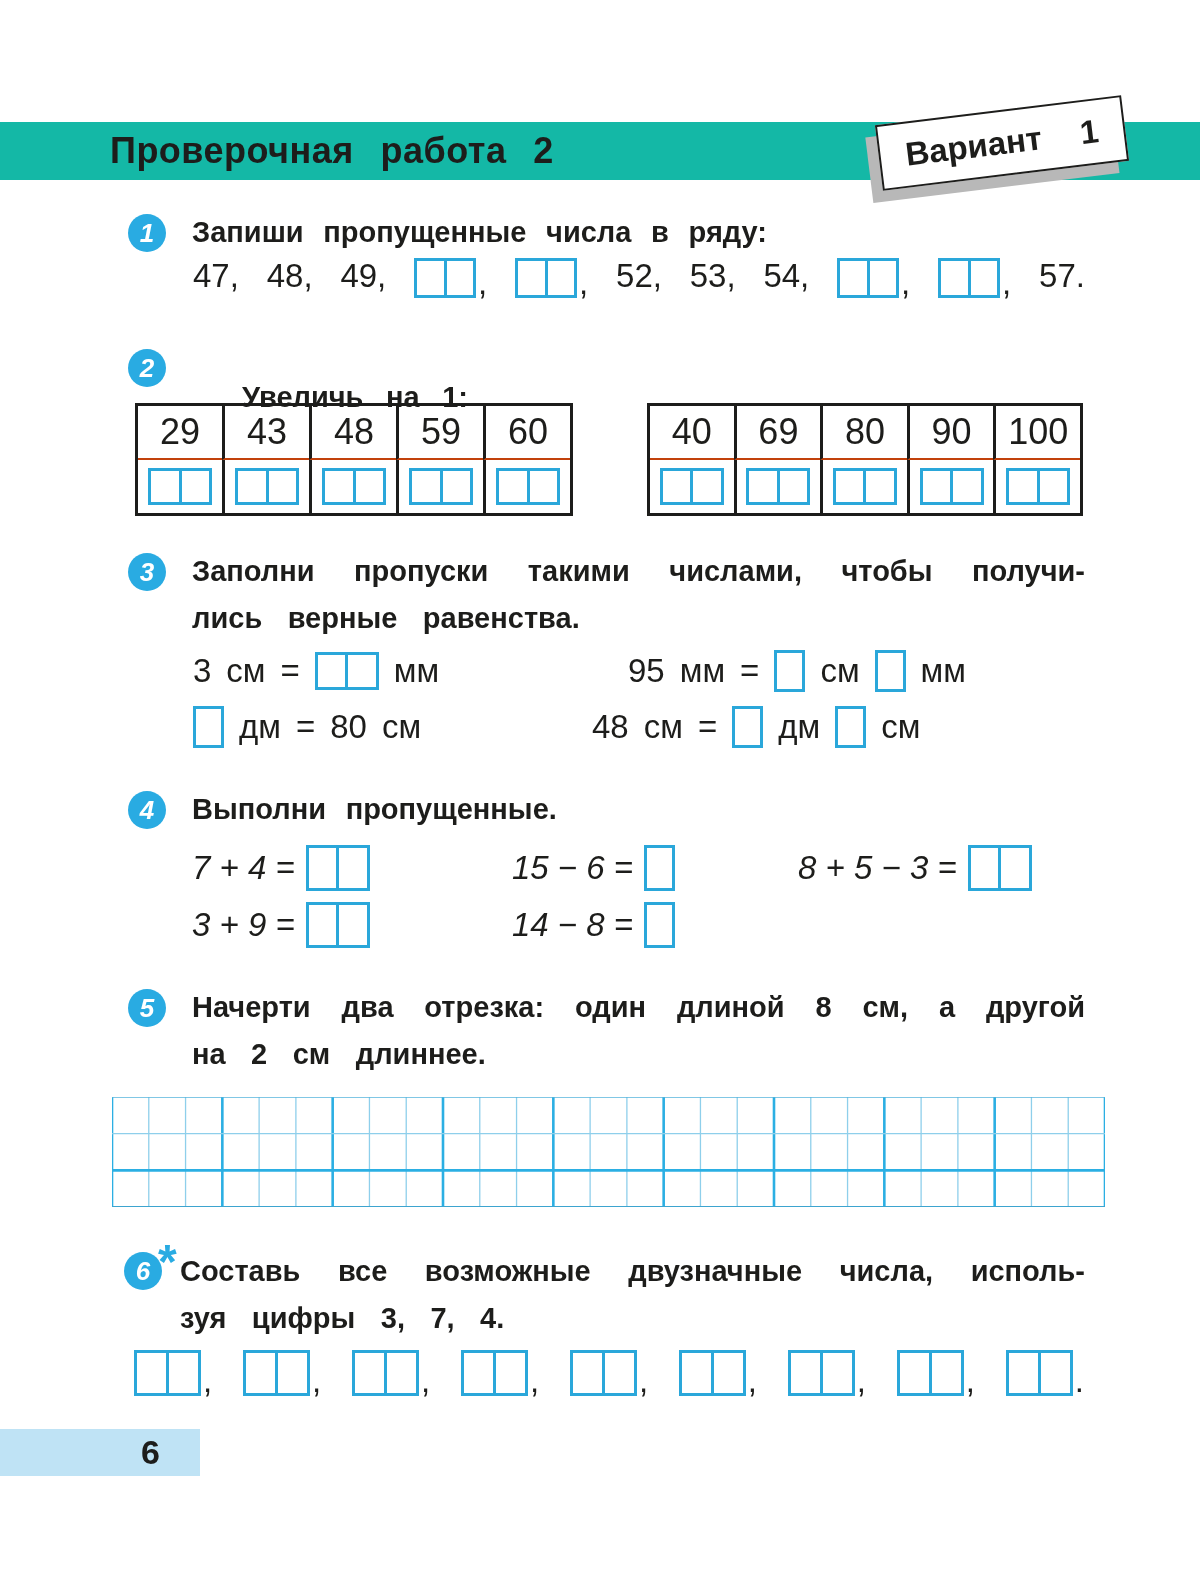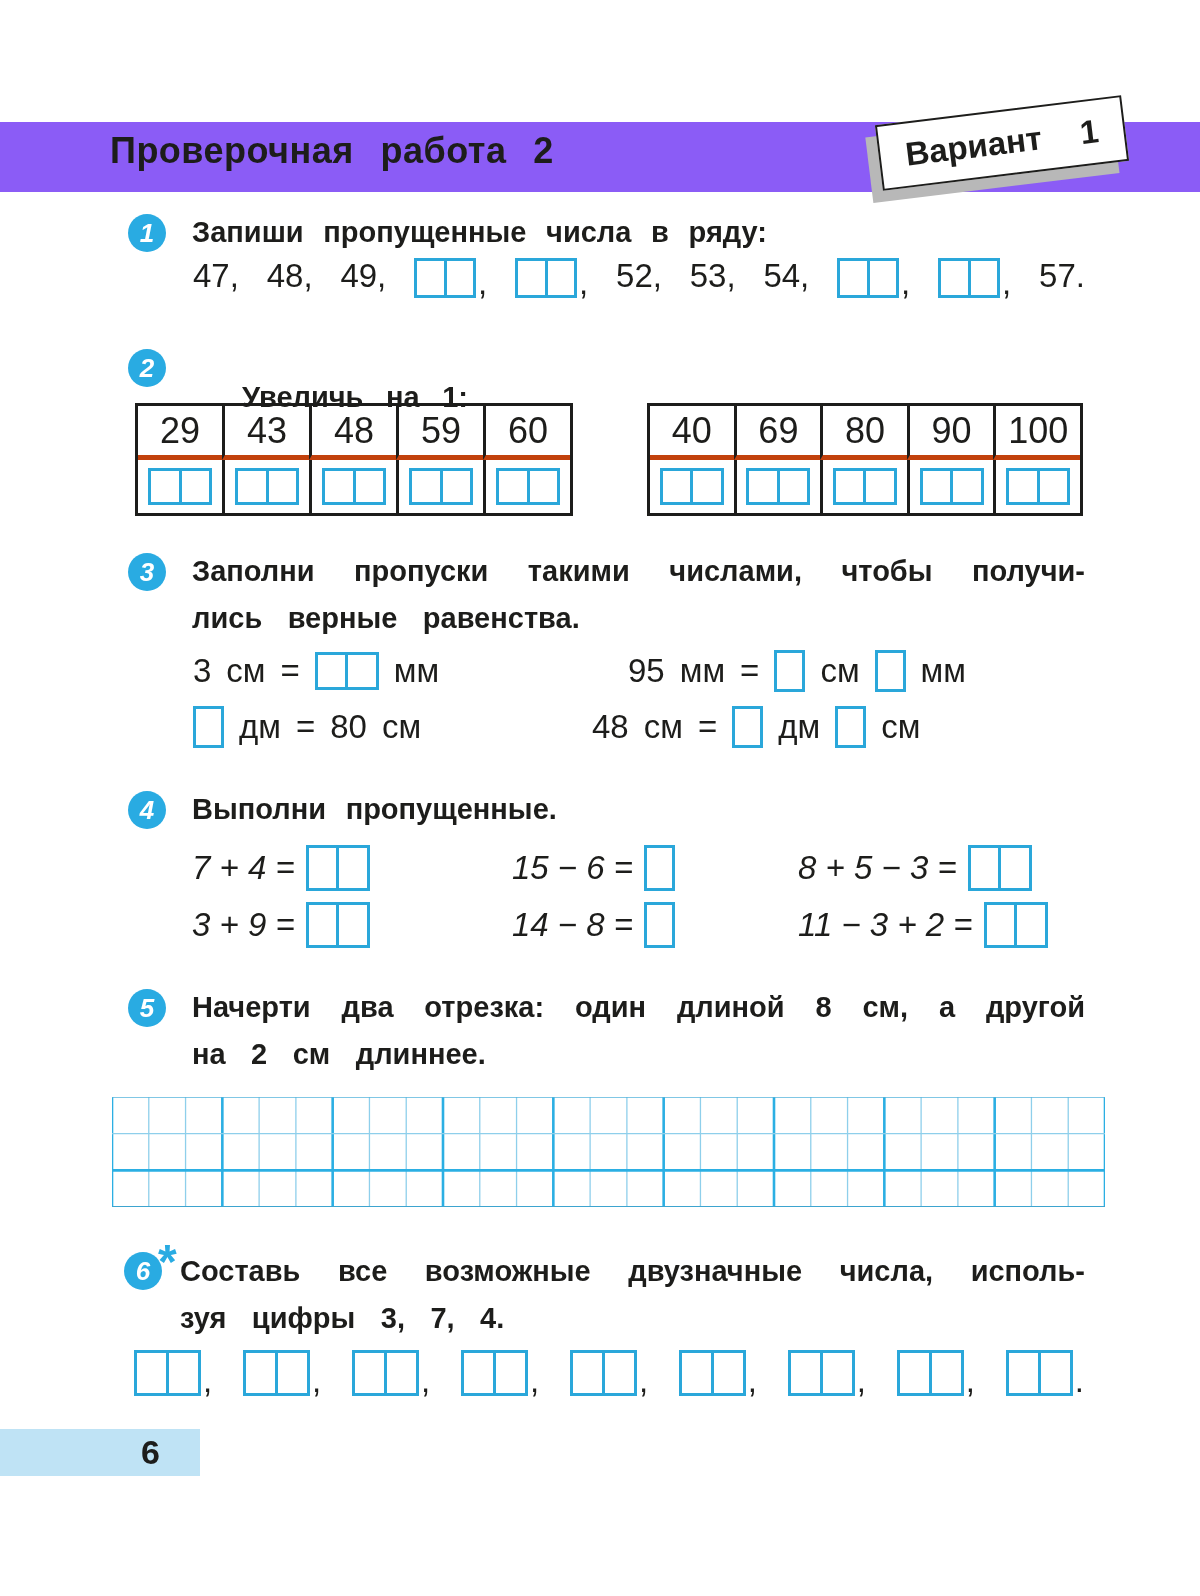--- a/index.html
+++ b/index.html
@@ -1,21 +1,21 @@
 <!DOCTYPE html>
 <html lang="ru"><head>
 <meta charset="utf-8">
 <style>
   html,body{margin:0;padding:0;background:#ffffff;}
   .page{
     position:relative;width:1200px;height:1596px;background:#ffffff;overflow:hidden;
     font-family:"Liberation Sans","DejaVu Sans",sans-serif;color:#1d1d1b;
   }
   
-  .band{position:absolute;left:0;top:122px;width:1200px;height:70px;background:#8b5cf6;}
+  .band{position:absolute;left:0;top:122px;width:1200px;height:58px;background:#14b8a6;}
   .title{position:absolute;left:110px;top:0;height:58px;line-height:58px;
          font-size:36px;font-weight:bold;word-spacing:.45em;letter-spacing:.5px;}
   .variant{
     position:absolute;left:878px;top:-12px;width:244px;height:62px;background:#ffffff;
     border:2px solid #1d1d1b;box-shadow:-11px 11px 0 #b8b8b8;transform:rotate(-7deg);
     display:flex;align-items:center;justify-content:center;
     font-size:33px;font-weight:bold;word-spacing:.9em;
   }
   
   .circle{
@@ -39,21 +39,21 @@
   .box2.seq{width:62px;height:40px;}
   .after{font-size:33px;line-height:30px;margin-left:2px;}
   
   .c2{left:128px;top:349px;}
   .t2-ltitle{left:135px;top:350px;width:440px;text-align:center;word-spacing:.5em;white-space:nowrap;margin-top:31px;}
   .t2-rtitle{left:647px;top:350px;width:436px;text-align:center;word-spacing:.5em;white-space:nowrap;}
   .t2table{position:absolute;top:403px;border:3px solid #1d1d1b;box-sizing:border-box;}
   .t2table.left{left:135px;width:438px;}
   .t2table.right{left:647px;width:436px;}
   .trow{display:flex;}
-  .trow.num .tcell{height:54px;font-size:36px;border-bottom:5px solid #c2410c;}
+  .trow.num .tcell{height:54px;font-size:36px;border-bottom:2px solid #c2410c;}
   .trow.ans .tcell{height:53px;}
   .tcell{flex:1;display:flex;align-items:center;justify-content:center;box-sizing:border-box;}
   .tcell + .tcell{border-left:3px solid #1d1d1b;}
   .box2.tbl{width:64px;height:37px;}
   
   .c3{left:128px;top:553px;}
   .t3-l1{left:192px;top:555px;width:893px;}
   .t3-l2{left:192px;top:602px;}
   .eqrow{position:absolute;display:flex;align-items:center;gap:15px;font-size:33px;}
   .t3r0l{left:193px;top:648px;height:46px;}
@@ -248,24 +248,20 @@
       </div>
     </div>
   <div class="t4row t4r1">
       <div class="calc">
         <span class="eq-text">3 + 9 =</span>
         <div class="box2 calcbox"></div>
       </div>
       <div class="calc">
         <span class="eq-text">14 − 8 =</span>
         <div class="box1 calcbox1"></div>
-      </div>
-      <div class="calc">
-        <span class="eq-text">11 − 3 + 2 =</span>
-        <div class="box2 calcbox"></div>
       </div>
     </div>
 
   <div class="circle c5">
     <span>5</span>
   </div>
   <div class="jline t5-l1">Начерти два отрезка: один длиной 8 см, а другой</div>
   <div class="gapline t5-l2">на 2 см длиннее.</div>
   <div class="grid">
       <svg width="993" height="110" viewBox="0 0 993 110">

